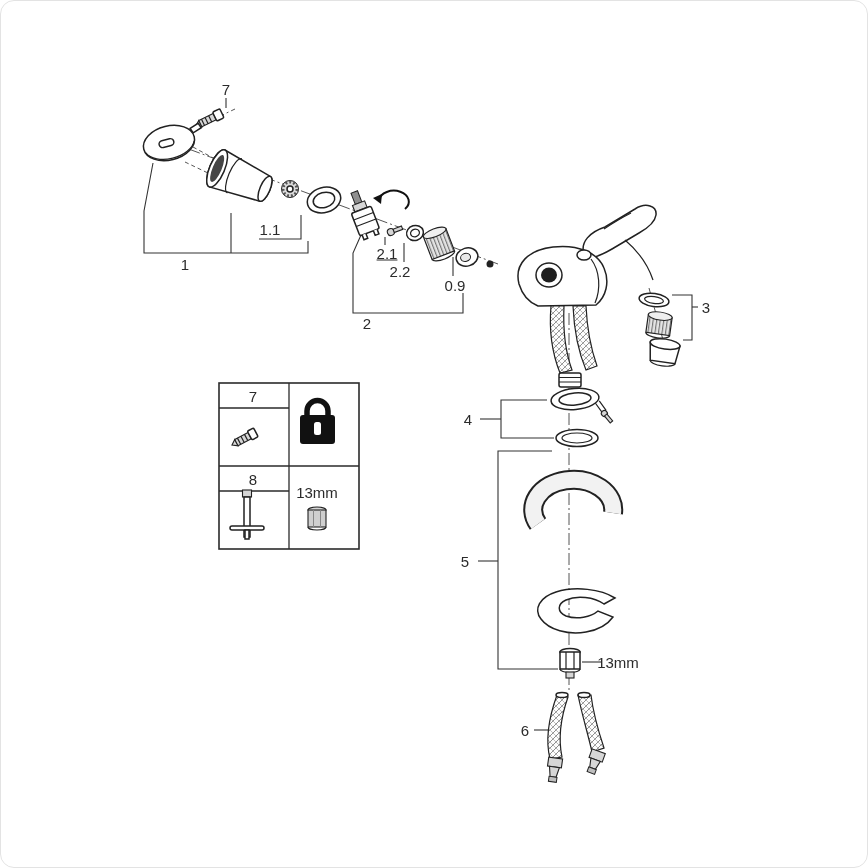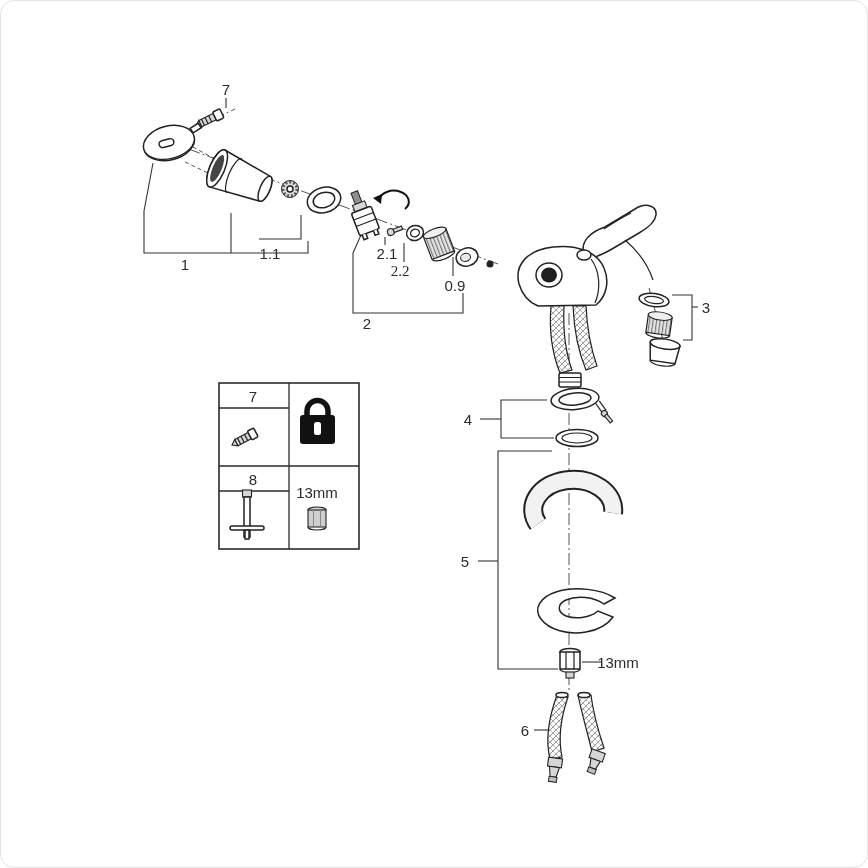--- a/index.html
+++ b/index.html
@@ -244,24 +244,24 @@
         <ellipse cx="0" cy="-8" rx="9" ry="3" class="gf"></ellipse>
         <rect x="-9" y="-8" width="18" height="17" fill="#cfcfcf" stroke="#222" stroke-width="1.1"></rect>
         <path d="M -3.5 -8 V 9 M 3.5 -8 V 9" stroke="#888" stroke-width="1" fill="none"></path>
         <path d="M -9 9 A 9 3 0 0 0 9 9" class="s"></path>
       </g>
     </g>
   </svg>
 
   <div class="callout" style="left:225px; top:88px;">7</div>
   <div class="callout" style="left:184px; top:263px;">1</div>
-  <div class="callout" style="left:269px; top:228px;margin-top:24px;">1.1</div>
+  <div class="callout" style="left:269px; top:228px;">1.1</div>
   <div class="callout" style="left:366px; top:322px;">2</div>
-  <div class="callout" style="left:386px; top:252px;">2.1</div>
-  <div class="callout" style="left:399px; top:270px;font-family:Liberation Serif, serif;">2.2</div>
+  <div class="callout" style="left:386px; top:252px;text-decoration:underline;">2.1</div>
+  <div class="callout" style="left:399px; top:270px;">2.2</div>
   <div class="callout" style="left:454px; top:284px;">0.9</div>
   <div class="callout" style="left:705px; top:306px;">3</div>
   <div class="callout" style="left:467px; top:418px;">4</div>
   <div class="callout" style="left:464px; top:560px;">5</div>
   <div class="callout" style="left:524px; top:729px;">6</div>
   <div class="callout small" style="left:617px; top:661px;">13mm</div>
 
   <div class="callout" style="left:252px; top:395px;">7</div>
   <div class="callout" style="left:252px; top:478px;">8</div>
   <div class="callout small" style="left:316px; top:491px;">13mm</div>

